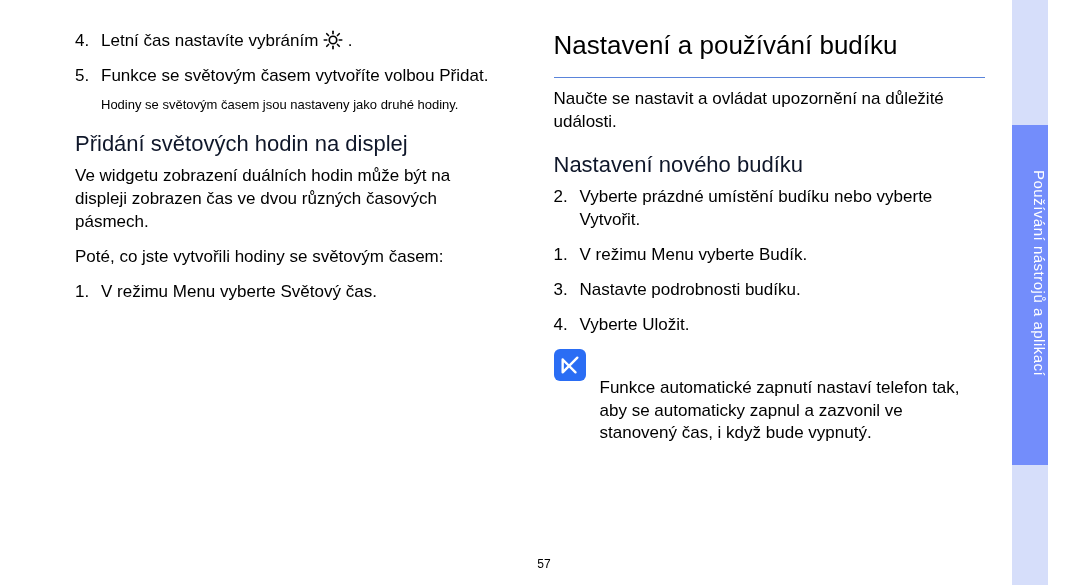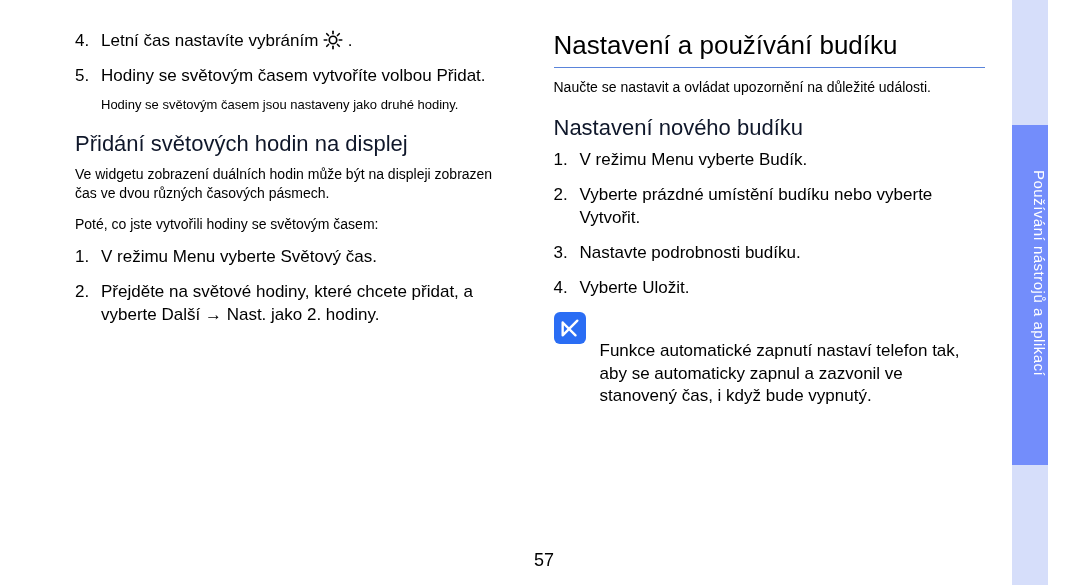--- a/index.html
+++ b/index.html
@@ -27,31 +27,31 @@
   .col {
     flex: 1 1 0;
     min-width: 0;
   }
 
   
   .h1 {
     font-size: 26px;
     font-weight: 400;
     border-bottom: 1px solid #5a84da;
-    padding-bottom: 6px;
+    padding-bottom: 16px;
     margin: 0 0 10px 0;
   }
   .h2 {
     font-size: 22px;
     font-weight: 400;
     color: #0f172a;
     margin: 18px 0 8px 0;
   }
   .para {
-    font-size: 14px;
+    font-size: 17px;
     line-height: 1.35;
     margin: 0 0 12px 0;
   }
 
   ol.numlist {
     list-style: none;
     padding: 0;
     margin: 0;
   }
   ol.numlist > li {
@@ -147,21 +147,21 @@
     letter-spacing: 0.5px;
   }
 
   
   .pagenum {
     position: absolute;
     bottom: 14px;
     left: 0;
     right: 0;
     text-align: center;
-    font-size: 18px;
+    font-size: 12px;
     padding-left: 8px;
   }
 </style>
 </head>
 <body>
 
 <div class="page">
 
   <div class="col">
 
@@ -179,55 +179,52 @@
               <line x1="4.5" y1="4.5" x2="6.6" y2="6.6"></line>
               <line x1="17.4" y1="17.4" x2="19.5" y2="19.5"></line>
               <line x1="4.5" y1="19.5" x2="6.6" y2="17.4"></line>
               <line x1="17.4" y1="6.6" x2="19.5" y2="4.5"></line>
             </g>
           </svg>
         </span>
         <span> .</span>
       </li>
       <li data-num="5">
-        <span>Hodiny se světovým časem vytvoříte volbou </span><b>Přidat</b><span>.</span>
+        <span>Funkce se světovým časem vytvoříte volbou </span><b>Přidat</b><span>.</span>
       </li>
     </ol>
 
     <div class="indented">Hodiny se světovým časem jsou nastaveny jako druhé hodiny.</div>
 
 
     <div class="h2">Přidání světových hodin na displej</div>
     <div class="para">Ve widgetu zobrazení duálních hodin může být na displeji zobrazen čas ve dvou různých časových pásmech.</div>
     <div class="para">Poté, co jste vytvořili hodiny se světovým časem:</div>
 
     <ol class="numlist">
       <li data-num="1">
         <span>V režimu Menu vyberte </span><b>Světový čas</b><span>.</span>
       </li>
-      <li data-num="2">
-        <span>Přejděte na světové hodiny, které chcete přidat, a vyberte </span><b>Další → Nast. jako 2. hodiny</b><span>.</span>
-      </li>
     </ol>
 
   </div>
 
   <div class="col">
 
     <div class="h1">Nastavení a používání budíku</div>
     <div class="para">Naučte se nastavit a ovládat upozornění na důležité události.</div>
 
     <div class="h2">Nastavení nového budíku</div>
 
     <ol class="numlist">
+      <li data-num="2">
+        <span>Vyberte prázdné umístění budíku nebo vyberte </span><b>Vytvořit</b><span>.</span>
+      </li>
       <li data-num="1">
         <span>V režimu Menu vyberte </span><b>Budík</b><span>.</span>
-      </li>
-      <li data-num="2">
-        <span>Vyberte prázdné umístění budíku nebo vyberte </span><b>Vytvořit</b><span>.</span>
       </li>
       <li data-num="3">
         <span>Nastavte podrobnosti budíku.</span>
       </li>
       <li data-num="4">
         <span>Vyberte </span><b>Uložit</b><span>.</span>
       </li>
     </ol>
 
     <div class="note">

